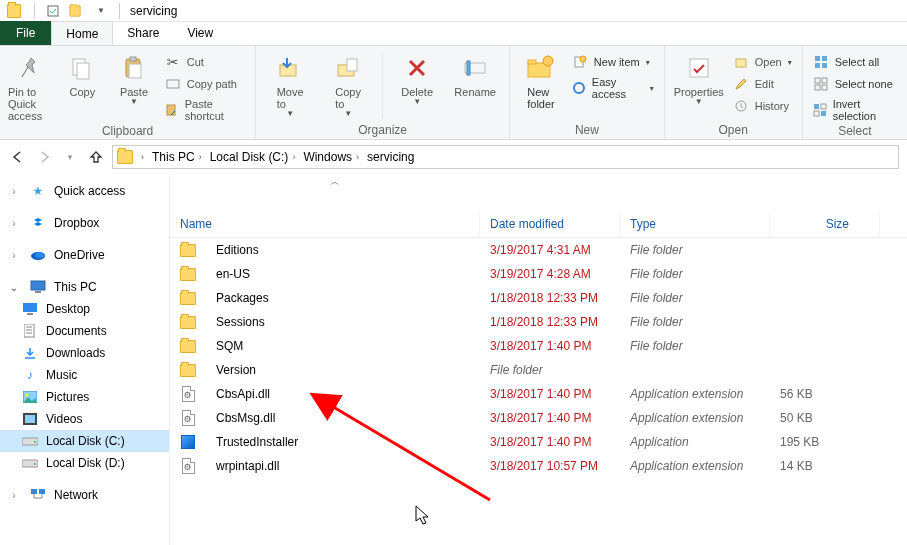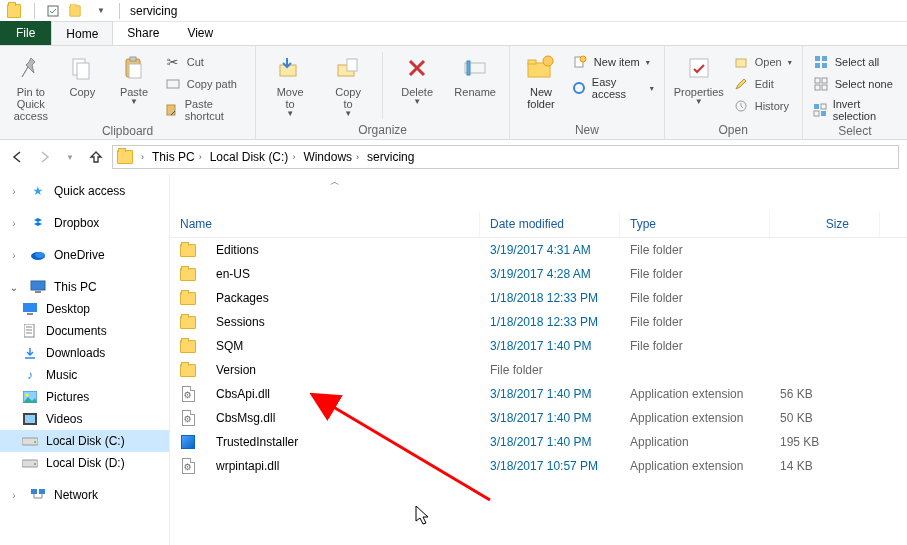--- a/index.html
+++ b/index.html
@@ -16,21 +16,21 @@
   .file-tab { background: #14532d; color: #fff; padding: 4px 16px 4px; font-size: 12px; height: 24px; display: flex; align-items: center; }
   .tab { padding: 4px 14px; font-size: 12px; height: 24px; display: flex; align-items: center; cursor: default; position: relative; }
   .tab.active { background: #f5f6f7; border: 1px solid #dadbdc; border-bottom: none; }
   .ribbon-tabs-bg { border-bottom: 1px solid #dadbdc; }
 
   
   .ribbon { background: #f5f6f7; height: 94px; display: flex; border-bottom: 1px solid #dadbdc; }
   .group { border-right: 1px solid #e1e2e3; padding: 2px 8px 0; display: flex; flex-direction: column; justify-content: space-between; }
   .group-label { text-align: center; font-size: 12px; color: #666; padding-bottom: 2px; }
   .group-body { display: flex; flex: 1; align-items: flex-start; gap: 6px; }
-  .bigbtn { display: flex; flex-direction: column; align-items: center; justify-content: flex-start; width: 52px; padding-top: 4px; text-align: center; font-size: 11px; color: #555; line-height: 1.1; cursor: default; }
+  .bigbtn { display: flex; flex-direction: column; align-items: center; justify-content: flex-start; width: 52px; padding-top: 4px; text-align: left; font-size: 11px; color: #555; line-height: 1.1; cursor: default; }
   .bigbtn.enabled { color: #333; }
   .bigbtn .icon { width: 32px; height: 32px; margin-bottom: 2px; display: flex; align-items: center; justify-content: center; }
   .bigbtn .label { white-space: pre-line; }
   .smallbtns { display: flex; flex-direction: column; gap: 2px; padding-top: 4px; }
   .smallbtn { display: flex; align-items: center; gap: 6px; font-size: 11px; color: #555; padding: 2px 2px; cursor: default; }
   .smallbtn.enabled { color: #333; }
   .smallbtn .micon { width: 16px; height: 16px; display: flex; align-items: center; justify-content: center; font-size: 14px; }
   .drop-arrow { font-size: 8px; color: #555; }
 
   
@@ -56,22 +56,22 @@
   .list { flex: 1; position: relative; }
   .cols { display: flex; border-bottom: 1px solid #eee; font-size: 12px; color: #1a5aa0; }
   .col { padding: 6px 10px; border-right: 1px solid #f4f4f4; margin-top: 37px; }
   .col.name { width: 310px; }
   .col.date { width: 140px; }
   .col.type { width: 150px; }
   .col.size { width: 110px; text-align: right; padding-right: 30px;}
   .row { display: flex; align-items: center; font-size: 12px; padding: 2px 0; }
   .cell { padding: 2px 10px; }
   .cell.name { width: 310px; display: flex; align-items: center; gap: 20px; }
-  .cell.date { width: 140px; color: #0369a1; }
-  .cell.type { width: 150px; color: #666; }
+  .cell.date { width: 140px; color: #b91c1c; }
+  .cell.type { width: 150px; color: #666; font-style: italic; }
   .cell.size { width: 110px; color: #666; padding-right: 30px;}
   .ficon { width: 16px; height: 16px; display: inline-flex; align-items: center; justify-content: center; }
   .folder-ic { width: 16px; height: 13px; background: #ffd76b; border: 1px solid #e0b030; border-radius: 1px; position: relative; }
   .folder-ic::before { content: ""; position: absolute; top: -3px; left: 0; width: 6px; height: 3px; background: #ffd76b; border: 1px solid #e0b030; border-bottom: none; border-radius: 1px 1px 0 0; }
   .file-ic { width: 13px; height: 16px; background: #fff; border: 1px solid #999; position: relative; }
   .file-ic::after { content: ""; position: absolute; right: -1px; top: -1px; width: 4px; height: 4px; background: #fff; border-left: 1px solid #999; border-bottom: 1px solid #999; }
   .file-ic .gear { position: absolute; font-size: 9px; left: 1px; top: 3px; color: #666; }
   .app-ic { width: 14px; height: 14px; background: linear-gradient(135deg,#4aa3ff,#0a63c9); border: 1px solid #0a63c9; }
 
   

